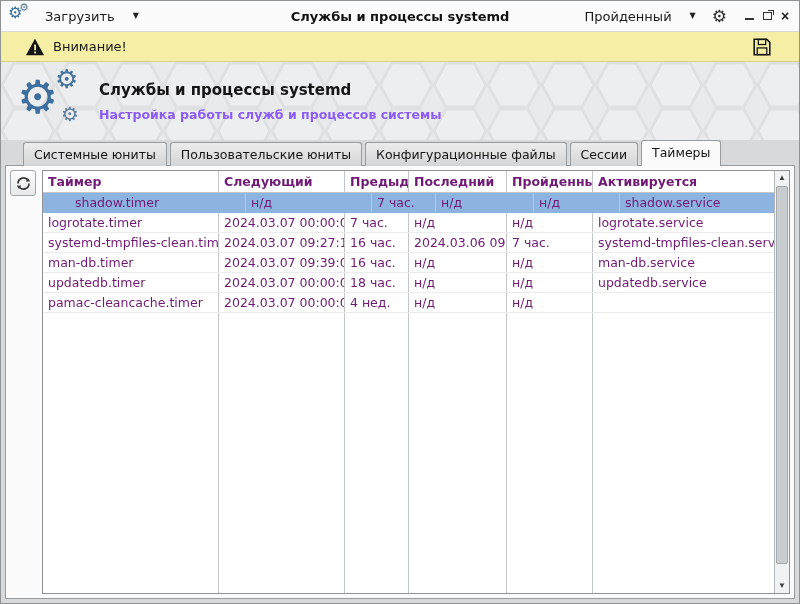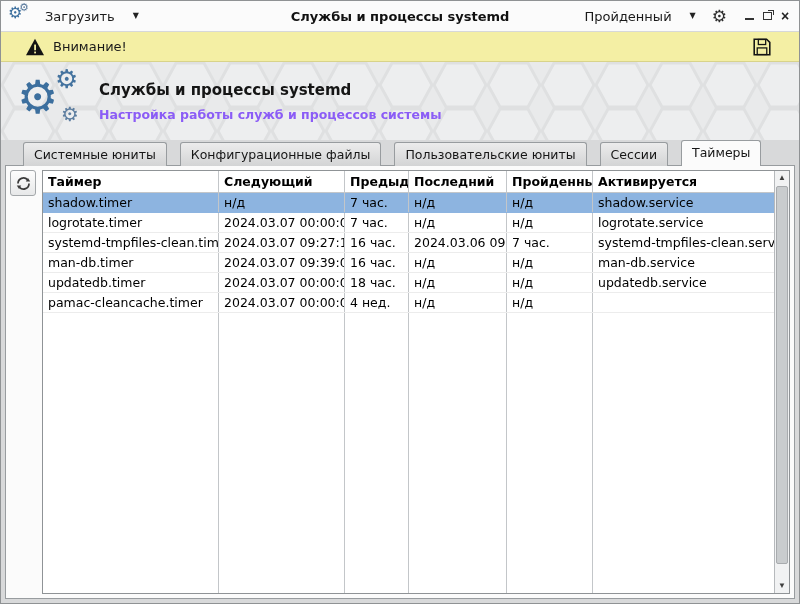--- a/index.html
+++ b/index.html
@@ -89,21 +89,21 @@
     padding: 0 0 0 22px;
     position:relative; z-index:2;
     margin-bottom:-1px;
     background: transparent;
   }
   .tab {
     border:1px solid #989c9f; border-bottom:none;
     background: linear-gradient(#ececec, #d3d4d5);
     font-size:12.5px; color:#161616;
     padding: 4px 10px 4px;
-    margin-right: 13px;
+    margin-right: 3px;
     border-radius: 3px 3px 0 0;
     cursor:pointer;
     white-space:nowrap;
     font-family:inherit;
   }
   .tab.active {
     background:#fbfbfb;
     padding-bottom:6px;
     position:relative; z-index:3;
   }
@@ -131,33 +131,33 @@
 
   .table-frame {
     flex:1; min-width:0;
     border:1px solid #8f9396;
     background:#fff;
     display:flex;
   }
   .grid { flex:1; min-width:0; display:flex; flex-direction:column; }
   .trow { display:flex; flex: 0 0 20px; height:20px; align-items:stretch; }
   .cell {
-    font-size:12.5px; color:#000000;
+    font-size:12.5px; color:#701a75;
     padding: 2px 5px 0 5px;
     border-right: 1px solid #c3c6c9;
     white-space: nowrap; overflow: hidden;
     flex-shrink: 0;
   }
   .c0 { width:176px; } .c1 { width:126px; } .c2 { width:64px; }
   .c3 { width:98px; } .c4 { width:86px; }
   .c5 { flex:1 1 auto; min-width:0; border-right:none; }
   .hrow .cell { font-weight:bold; border-bottom:1px solid #c3c6c9; padding-top:3px; }
   .hrow { flex: 0 0 22px; height:22px; background:#fff; }
   .brow { border-bottom: 1px solid #ececec; cursor: default; }
-  .brow.selected { background:#8db4e0; border-bottom-color:#8db4e0; }
+  .brow.selected { background:#8db4e0; border-bottom-color:#8db4e0;padding-left:27px; }
   .filler { flex:1; display:flex; }
   .filler .cell { border-bottom:none; height:100%; }
 
   
   .vscroll {
     flex: 0 0 15px;
     border-left: 1px solid #b6b9bc;
     background: #f1f2f3;
     display:flex; flex-direction:column;
   }
@@ -242,22 +242,22 @@
       <span class="g3">⚙</span>
     </div>
     <div class="hero-text">
       <div class="hero-title">Службы и процессы systemd</div>
       <div class="hero-subtitle">Настройка работы служб и процессов системы</div>
     </div>
   </div>
 
   <div class="tabs">
     <button class="tab">Системные юниты</button>
+    <button class="tab">Пользовательские юниты</button>
     <button class="tab">Конфигурационные файлы</button>
-    <button class="tab">Пользовательские юниты</button>
     <button class="tab">Сессии</button>
     <button class="tab active">Таймеры</button>
   </div>
 
   <div class="notebook">
     <div class="tool-col">
       <button class="refresh-btn">
         <svg width="17" height="17" viewBox="0 0 20 20">
           <path d="M16.5 10a6.5 6.5 0 0 1-11.2 4.5" fill="none" stroke="#3a3a3a" stroke-width="2"></path>
           <path d="M3.5 10a6.5 6.5 0 0 1 11.2-4.5" fill="none" stroke="#3a3a3a" stroke-width="2"></path>

